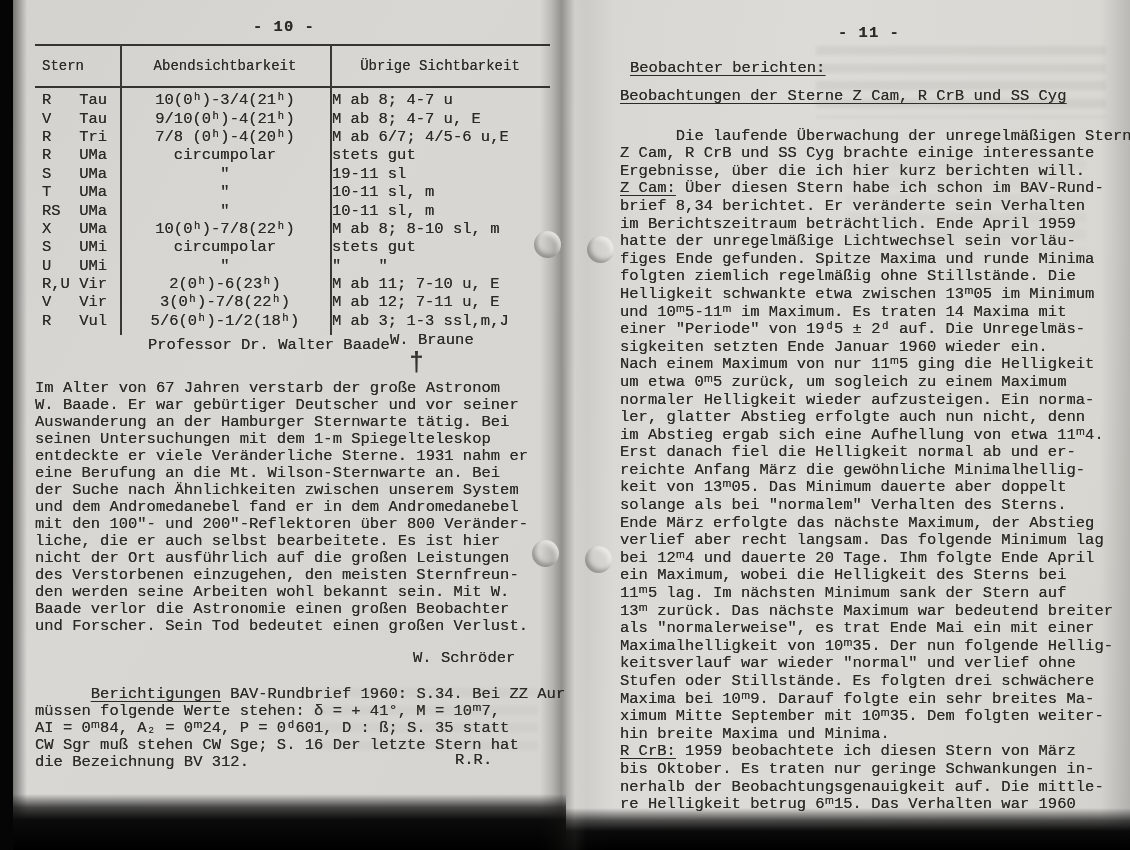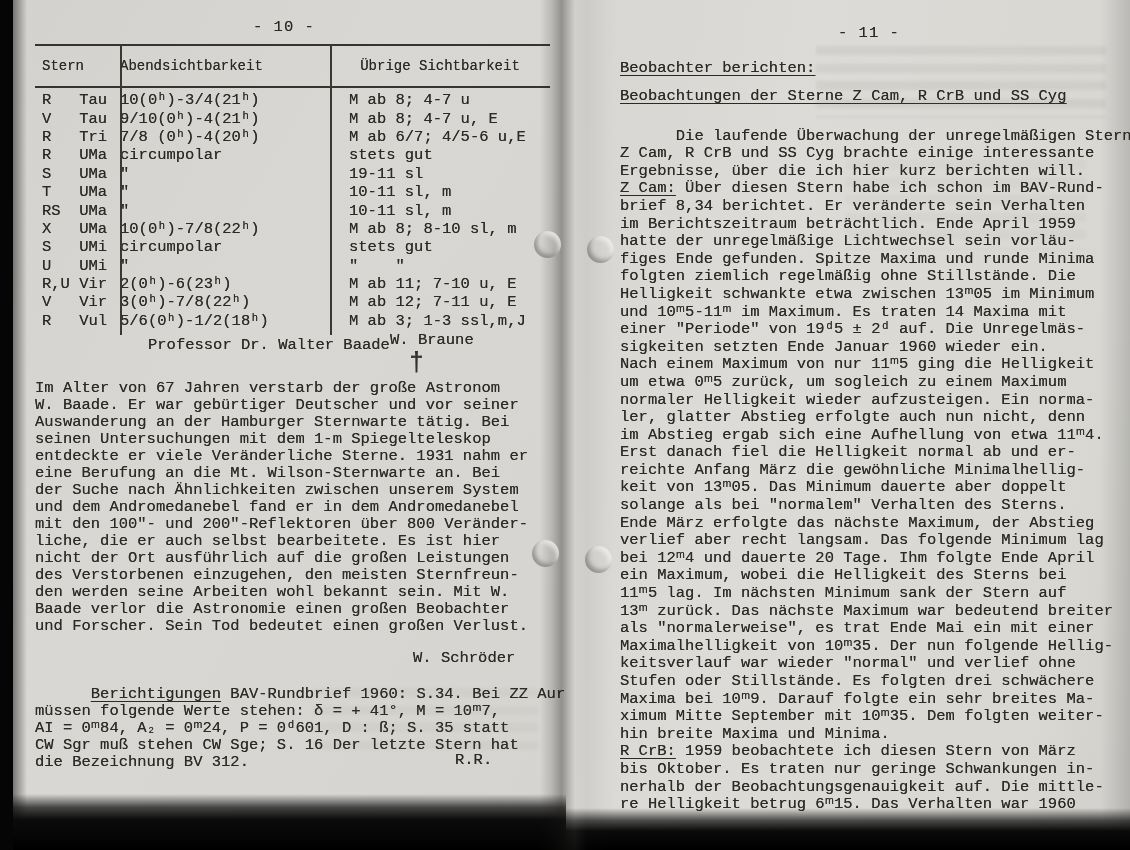--- a/index.html
+++ b/index.html
@@ -13,31 +13,31 @@
          background:linear-gradient(to bottom,rgba(12,12,12,0) 0%,rgba(12,12,12,0.72) 24%,#0b0b0b 46%,#000 100%);pointer-events:none;}
   .page-right{left:566px;width:564px;background:linear-gradient(100deg,#d7d6d2 0%,#dcdbd7 35%,#d8d7d2 85%,#cfceca 100%);}
   .page-right::before{content:"";position:absolute;right:0;top:0;bottom:0;width:30px;
          background:linear-gradient(to left,rgba(0,0,0,0.14),rgba(0,0,0,0) 100%);pointer-events:none;}
   .page-right::after{content:"";position:absolute;left:0;right:0;bottom:0;height:42px;
          background:linear-gradient(to bottom,rgba(12,12,12,0) 0%,rgba(12,12,12,0.7) 30%,#0a0a0a 55%,#000 100%);pointer-events:none;}
   .gutter{position:absolute;left:540px;top:0;width:74px;height:850px;pointer-events:none;z-index:5;
          background:linear-gradient(to right,rgba(25,24,22,0) 0%,rgba(25,24,22,0.16) 16%,rgba(25,24,22,0.36) 29%,rgba(150,148,142,0.10) 47%,rgba(25,24,22,0.06) 63%,rgba(25,24,22,0) 100%);}
   .txt{position:absolute;font-size:15.5px;white-space:pre;text-shadow:0 0 0.5px rgba(43,42,36,0.75);}
   pre.txt{margin:0;font-family:inherit;}
-  .pagenum{letter-spacing:1px;}
+  .pagenum{letter-spacing:1px;font-weight:bold;}
   
   .vis-table{position:absolute;left:22px;top:44px;width:515px;}
   .thead{display:flex;align-items:center;height:40px;border-top:2px solid #36342e;border-bottom:2px solid #36342e;
          font-size:14px;text-shadow:0 0 0.5px rgba(43,42,36,0.75);}
   .tbody{padding-top:3px;}
   .trow{display:flex;align-items:center;height:18.4px;font-size:15.5px;text-shadow:0 0 0.5px rgba(43,42,36,0.75);}
   .td,.th{white-space:pre;}
   .c1{width:85px;padding-left:7px;box-sizing:border-box;}
-  .c2{width:210px;text-align:left;}
-  .c3{flex:1;padding-left:19px;box-sizing:border-box;}
+  .c2{width:210px;text-align:center;}
+  .c3{flex:1;padding-left:2px;box-sizing:border-box;}
   .vline{position:absolute;top:0;width:1.6px;height:291px;background:#3a3832;}
   .vline1{left:85px;}
   .vline2{left:295px;}
   
   .u{text-decoration:underline;text-underline-offset:3px;text-decoration-thickness:1.4px;}
   .heading{font-size:15.5px;}
   .cross{position:absolute;font-size:25px;font-weight:bold;color:#35332d;}
   .hole{position:absolute;width:27px;height:27px;border-radius:50%;z-index:6;
         box-shadow:inset 3px -3px 4px rgba(88,86,82,0.5),inset -3px 3px 4px rgba(240,239,235,0.85);}
   .bleed{position:absolute;pointer-events:none;filter:blur(1.5px);
@@ -160,21 +160,21 @@
     </div>
 
     <div class="txt" style="left:442px;top:751px;">R.R.</div>
 
     <div class="bleed" style="left:300px;top:688px;width:225px;height:62px;opacity:0.28;"></div>
   </div>
 
   <div class="page page-right">
     <div class="txt pagenum" style="left:272px;top:24px;">- 11 -</div>
 
-    <div class="txt heading u" style="left:54px;top:59px;">Beobachter berichten:</div>
+    <div class="txt heading u" style="left:64px;top:59px;">Beobachter berichten:</div>
     <div class="txt heading u" style="left:54px;top:87px;">Beobachtungen der Sterne Z Cam, R CrB und SS Cyg</div>
 
     <div class="txt" style="left:54px;top:110px;line-height:17.6px;">
       <span>Die laufende Überwachung der unregelmäßigen Sterne
 Z Cam, R CrB und SS Cyg brachte einige interessante
 Ergebnisse, über die ich hier kurz berichten will.
 </span><span class="u">Z Cam:</span><span> Über diesen Stern habe ich schon im BAV-Rund-
 brief 8,34 berichtet. Er veränderte sein Verhalten
 im Berichtszeitraum beträchtlich. Ende April 1959
 hatte der unregelmäßige Lichtwechsel sein vorläu-

